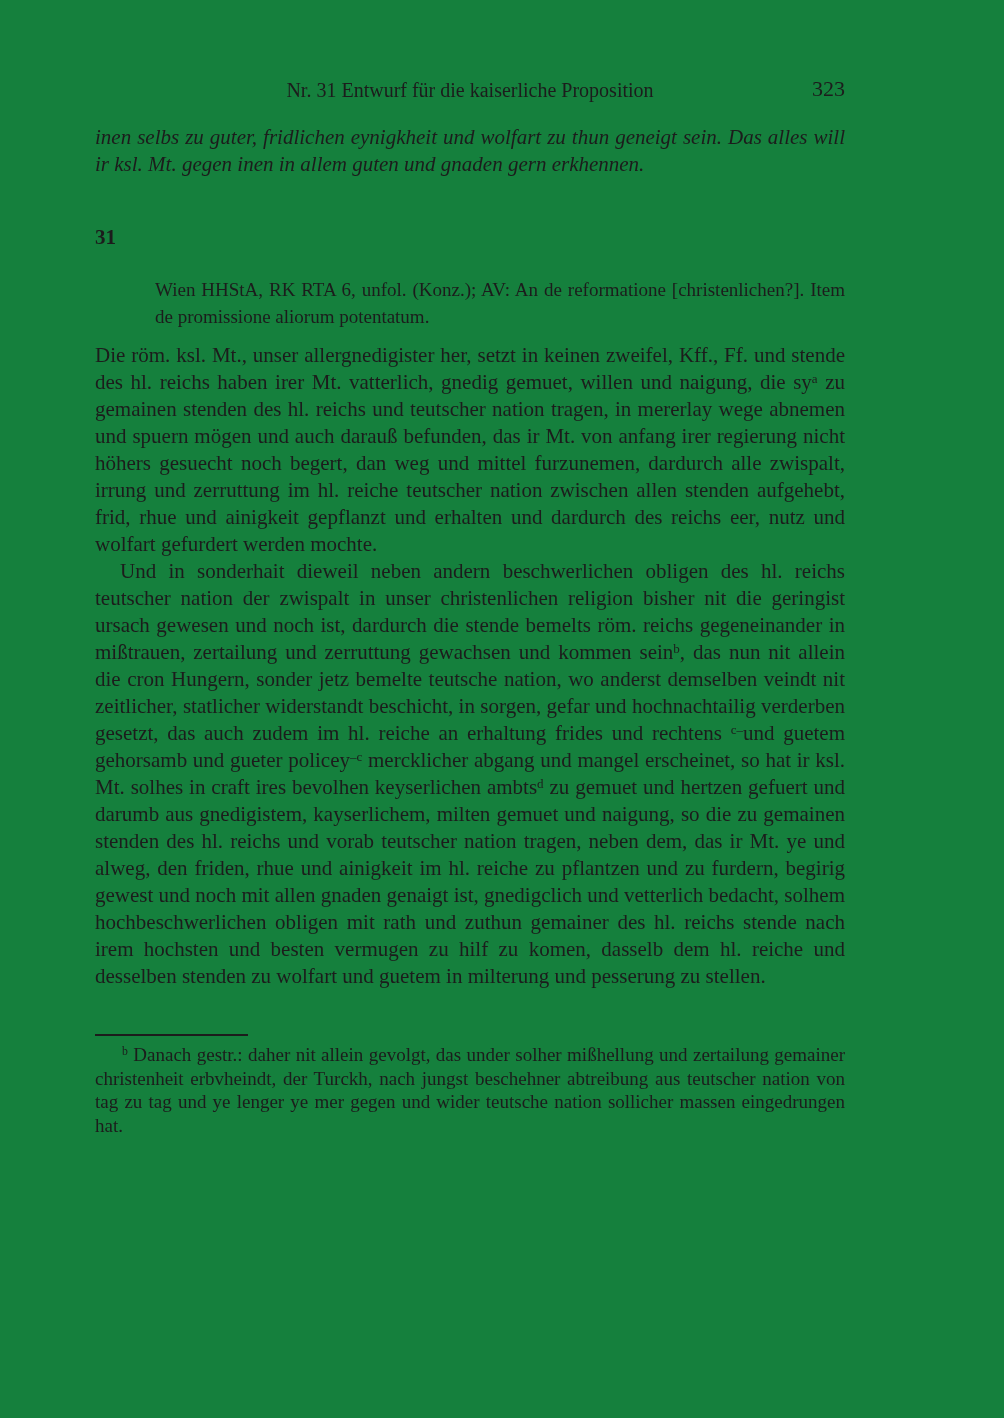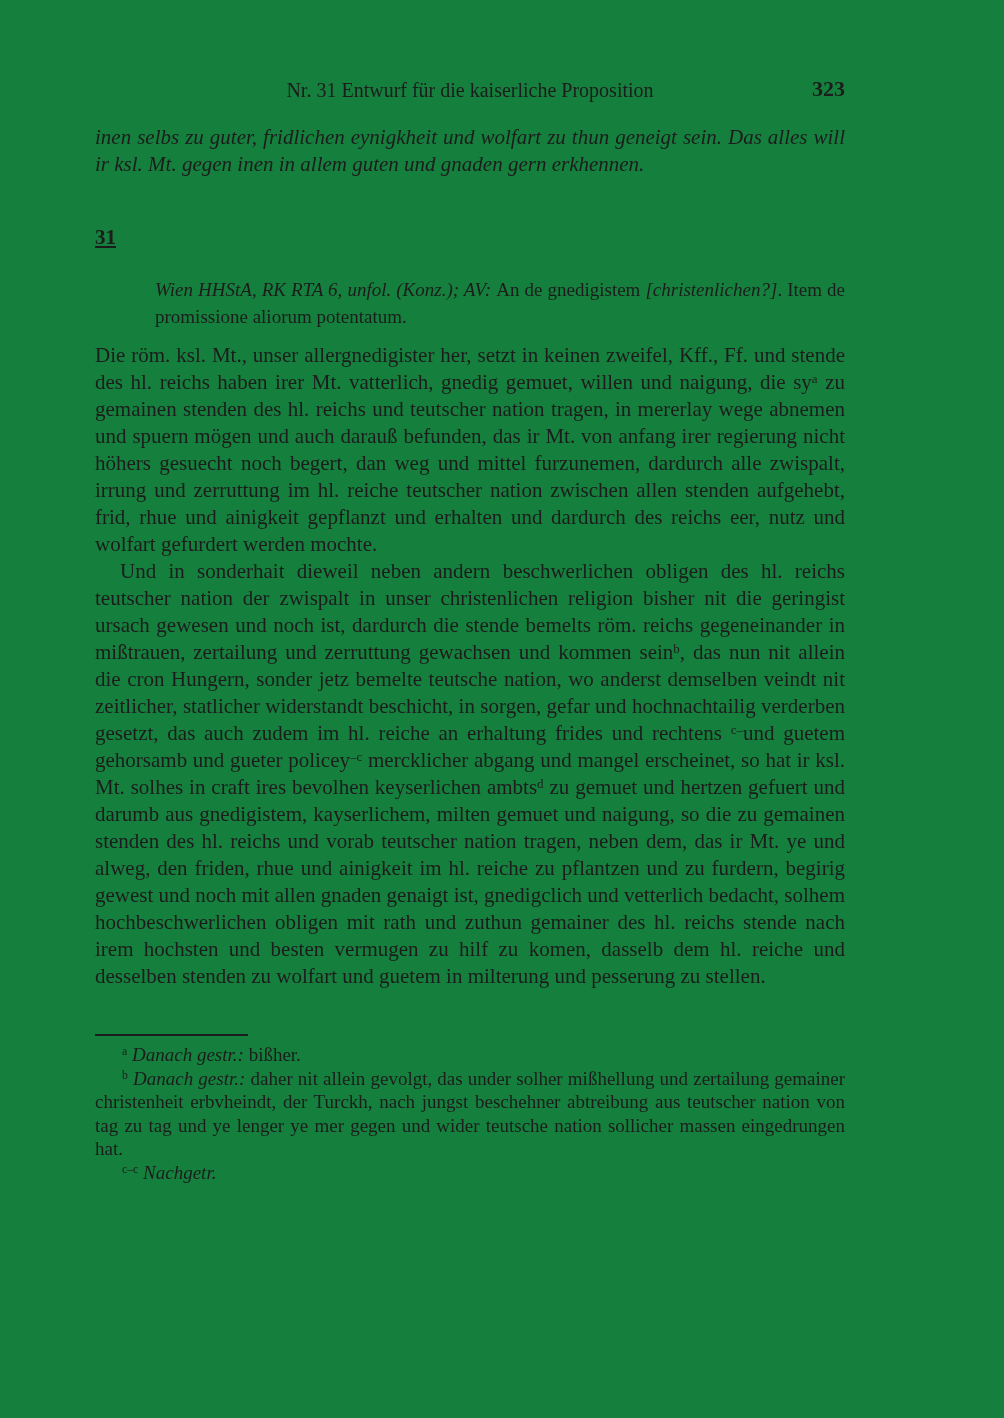--- a/index.html
+++ b/index.html
@@ -20,47 +20,45 @@
     text-align: center;
     font-size: 20px;
     line-height: 24px;
     margin-bottom: 22px;
   }
   .rh-num {
     position: absolute;
     right: 0;
     top: -1px;
     font-size: 22px;
-    font-weight: bold;
   }
   .body-par {
     margin: 0;
     font-size: 21px;
     line-height: 27px;
     text-align: justify;
     text-indent: 25px;
   }
   .no-indent { text-indent: 0; }
   .prev-end { margin-bottom: 46px; font-style: italic; }
   .doc-heading {
     display: flex;
     margin: 0 0 25px 0;
     font-size: 21px;
     line-height: 27px;
     font-weight: bold;
-    text-decoration: underline;
   }
   .doc-num { flex: none; width: 60px; }
   .source-note {
     margin: 0 0 12px 60px;
     font-size: 19px;
     line-height: 27px;
     text-align: justify;
   }
-  .it { font-style: italic; }
+  .it { }
   sup {
     font-size: 0.62em;
     line-height: 0;
     vertical-align: baseline;
     position: relative;
     top: -0.5em;
   }
   .footnotes {
     margin-top: 44px;
     font-size: 19px;
@@ -87,30 +85,28 @@
     <span class="rh-text">Nr. 31 Entwurf für die kaiserliche Proposition</span>
     <span class="rh-num">323</span>
   </header>
 
   <p class="body-par no-indent prev-end">inen selbs zu guter, fridlichen eynigkheit und wolfart zu thun geneigt sein. Das alles will ir ksl. Mt. gegen inen in allem guten und gnaden gern erkhennen.</p>
 
   <h2 class="doc-heading">
     <span class="doc-num">31</span>
   </h2>
 
-  <p class="source-note"><span class="it">Wien HHStA, RK RTA 6, unfol. (Konz.); AV: </span><span>An de gnedigistem </span><span class="it">[christenlichen?]</span><span>. Item de promissione aliorum potentatum.</span></p>
+  <p class="source-note"><span class="it">Wien HHStA, RK RTA 6, unfol. (Konz.); AV: </span><span>An de reformatione </span><span class="it">[christenlichen?]</span><span>. Item de promissione aliorum potentatum.</span></p>
 
   <p class="body-par no-indent"><span>Die röm. ksl. Mt., unser allergnedigister her, setzt in keinen zweifel, Kff., Ff. und stende des hl. reichs haben irer Mt. vatterlich, gnedig gemuet, willen und naigung, die sy</span><sup>a</sup><span> zu gemainen stenden des hl. reichs und teutscher nation tragen, in mererlay wege abnemen und spuern mögen und auch darauß befunden, das ir Mt. von anfang irer regierung nicht höhers gesuecht noch begert, dan weg und mittel furzunemen, dardurch alle zwispalt, irrung und zerruttung im hl. reiche teutscher nation zwischen allen stenden aufgehebt, frid, rhue und ainigkeit gepflanzt und erhalten und dardurch des reichs eer, nutz und wolfart gefurdert werden mochte.</span></p>
 
   <p class="body-par"><span>Und in sonderhait dieweil neben andern beschwerlichen obligen des hl. reichs teutscher nation der zwispalt in unser christenlichen religion bisher nit die geringist ursach gewesen und noch ist, dardurch die stende bemelts röm. reichs gegeneinander in mißtrauen, zertailung und zerruttung gewachsen und kommen sein</span><sup>b</sup><span>, das nun nit allein die cron Hungern, sonder jetz bemelte teutsche nation, wo anderst demselben veindt nit zeitlicher, statlicher widerstandt beschicht, in sorgen, gefar und hochnachtailig verderben gesetzt, das auch zudem im hl. reiche an erhaltung frides und rechtens </span><sup>c–</sup><span>und guetem gehorsamb und gueter policey</span><sup>–c</sup><span> mercklicher abgang und mangel erscheinet, so hat ir ksl. Mt. solhes in craft ires bevolhen keyserlichen ambts</span><sup>d</sup><span> zu gemuet und hertzen gefuert und darumb aus gnedigistem, kayserlichem, milten gemuet und naigung, so die zu gemainen stenden des hl. reichs und vorab teutscher nation tragen, neben dem, das ir Mt. ye und alweg, den friden, rhue und ainigkeit im hl. reiche zu pflantzen und zu furdern, begirig gewest und noch mit allen gnaden genaigt ist, gnedigclich und vetterlich bedacht, solhem hochbeschwerlichen obligen mit rath und zuthun gemainer des hl. reichs stende nach irem hochsten und besten vermugen zu hilf zu komen, dasselb dem hl. reiche und desselben stenden zu wolfart und guetem in milterung und pesserung zu stellen.</span></p>
 
   <footer class="footnotes">
     <div class="fn-rule"></div>
 
-    <p class="footnote"><sup>a</sup> <span class="it">Danach gestr.:</span><span> bißher.</span></p>
 
     <p class="footnote"><sup>b</sup> <span class="it">Danach gestr.:</span><span> daher nit allein gevolgt, das under solher mißhellung und zertailung gemainer christenheit erbvheindt, der Turckh, nach jungst beschehner abtreibung aus teutscher nation von tag zu tag und ye lenger ye mer gegen und wider teutsche nation sollicher massen eingedrungen hat.</span></p>
 
-    <p class="footnote"><sup>c–c</sup> <span class="it">Nachgetr.</span><span></span></p>
 
   </footer>
 
 </div>
 
 </body></html>

